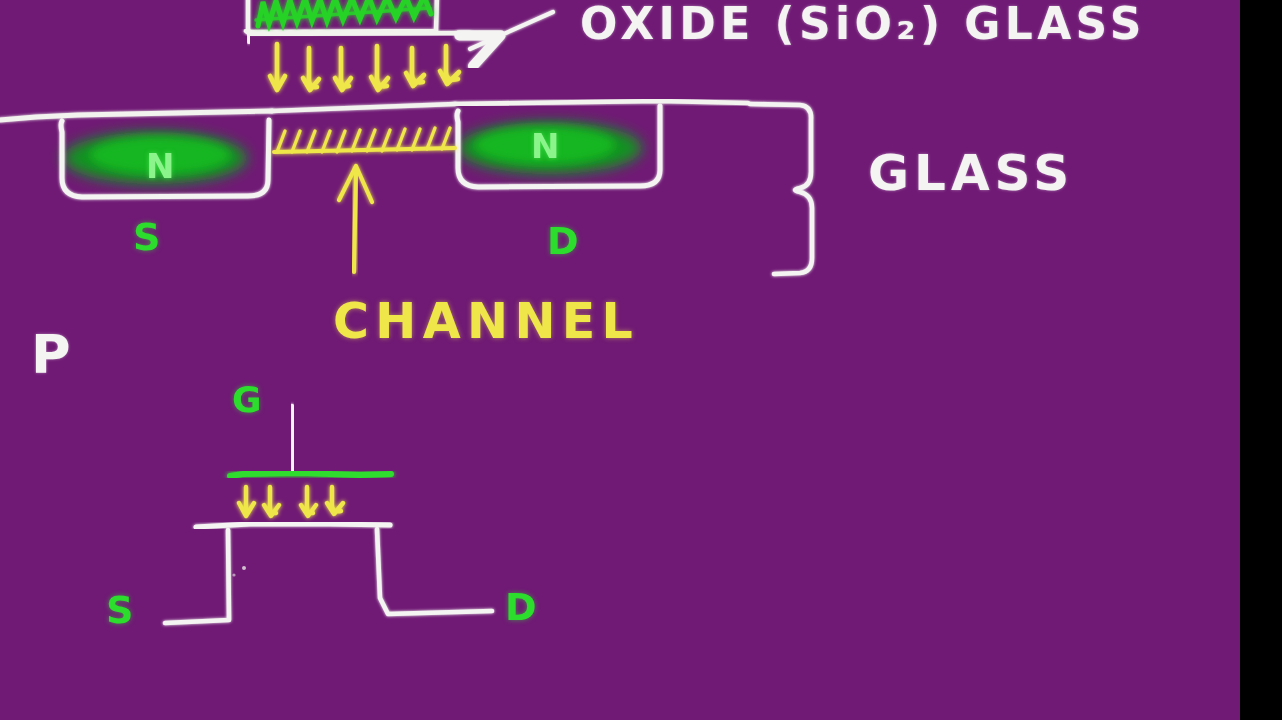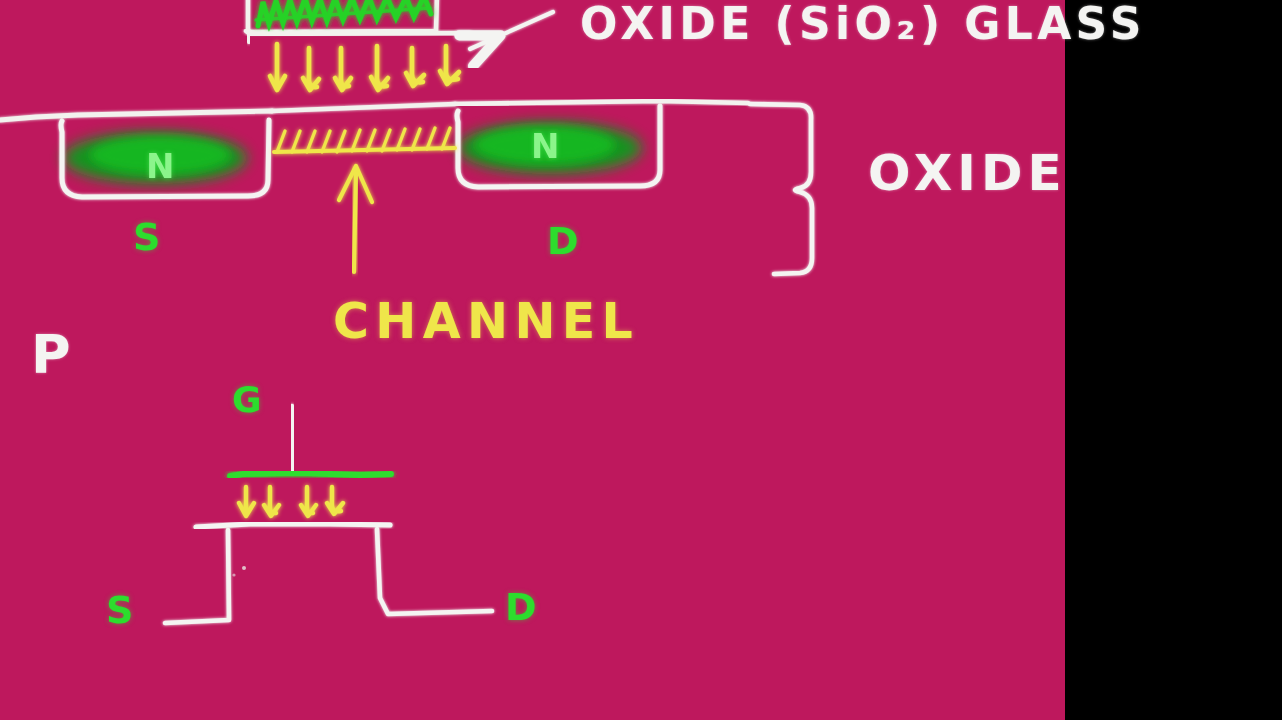--- a/index.html
+++ b/index.html
@@ -9,23 +9,23 @@
     background: #000000;
   }
   body {
     width: 1282px;
     height: 720px;
     overflow: hidden;
     font-family: "DejaVu Sans", sans-serif;
   }
   #stage {
     position: relative;
-    width: 1065px;
+    width: 1240px;
     height: 720px;
-    background: #be185d;
+    background: #701a75;
   }
   #board {
     position: absolute;
     inset: 0;
     display: block;
   }
   
   .hand {
     position: absolute;
     font-family: "DejaVu Sans", sans-serif;
@@ -198,21 +198,21 @@
 
       <path d="M377 529 L380 598 L388 614 L492 611" fill="none" stroke="#f4f4f2" stroke-width="4.6" stroke-linecap="round" stroke-linejoin="round" filter="url(#glowW)"></path>
 
       <circle cx="244" cy="568" r="2" fill="#e8e8e4" opacity="0.8"></circle>
       <circle cx="234" cy="575" r="1.6" fill="#e8e8e4" opacity="0.6"></circle>
     </g>
   </svg>
 
   <span class="hand ink-white" id="oxide-label">OXIDE (SiO₂) GLASS</span>
 
-  <span class="hand ink-white" id="semi-label">OXIDE</span>
+  <span class="hand ink-white" id="semi-label">GLASS</span>
 
   <span class="hand ink-yellow" id="channel-label">CHANNEL</span>
 
   <span class="hand ink-white" id="p-label">P</span>
 
   <span class="hand ink-lgreen" id="n-source-label">N</span>
 
   <span class="hand ink-lgreen" id="n-drain-label">N</span>
 
   <span class="hand ink-green" id="s-label">S</span>

